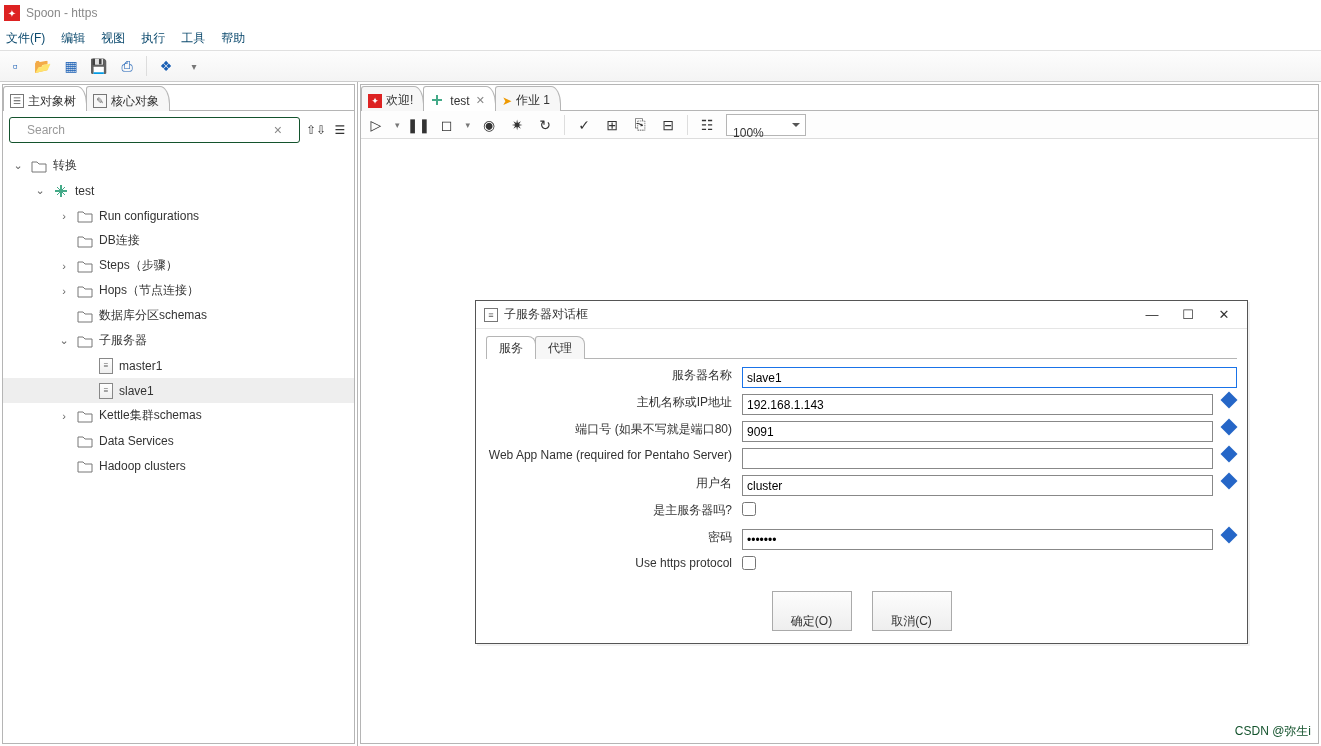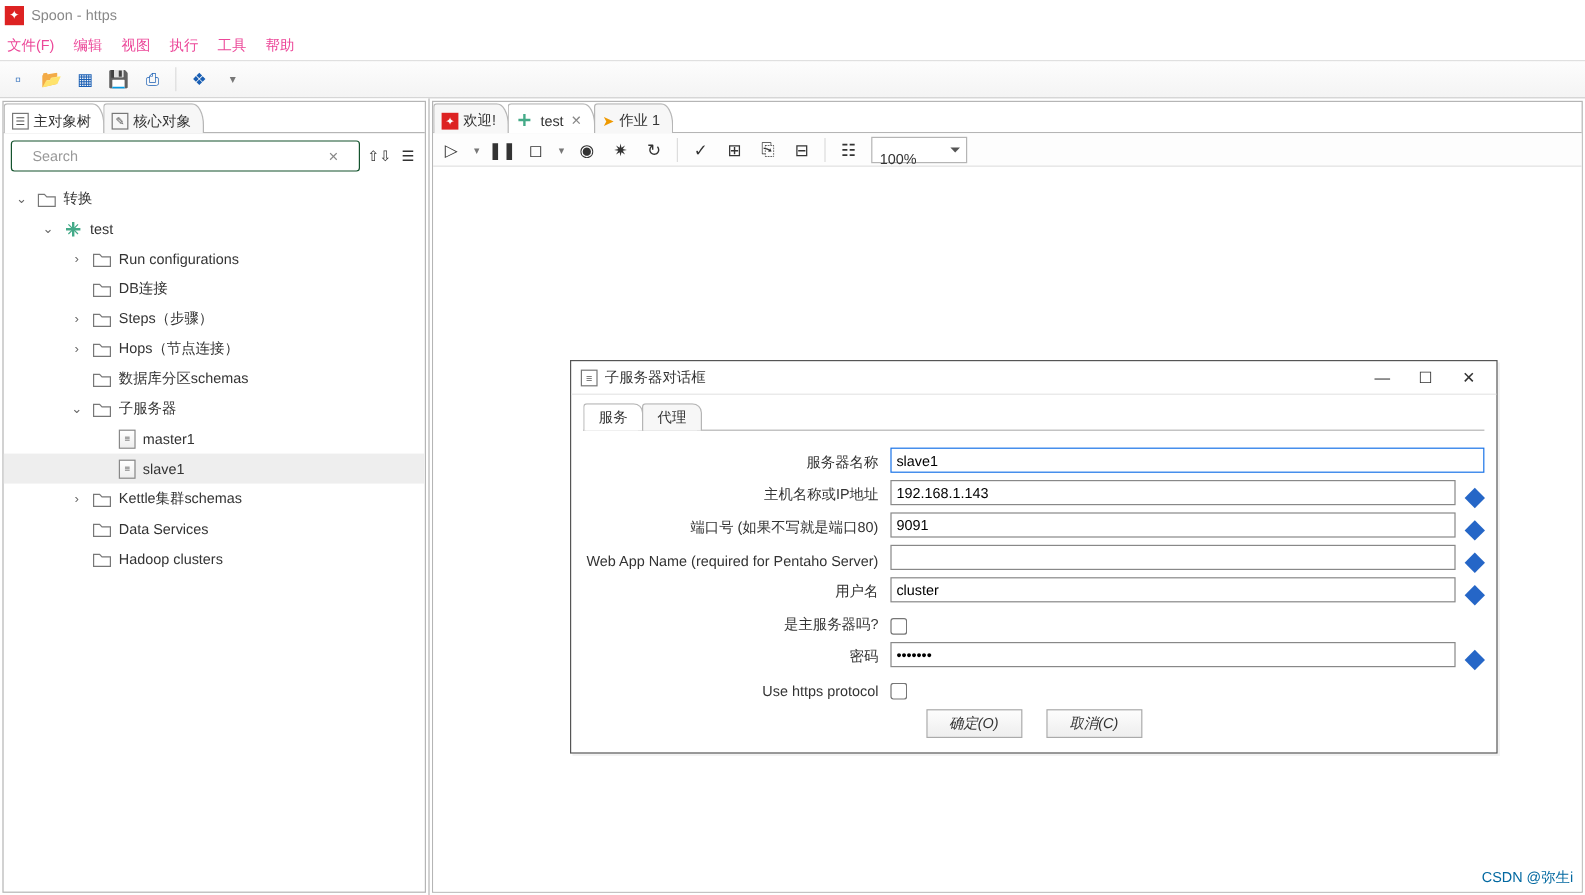--- a/index.html
+++ b/index.html
@@ -4,21 +4,21 @@
 <style>
   * { box-sizing: border-box; font-family: "Microsoft YaHei", "Segoe UI", Arial, sans-serif; }
   body { margin: 0; background: #fff; font-size: 12px; color: #333; width: 1321px; height: 746px; position: relative; overflow: hidden; }
 
   
   .titlebar { height: 26px; display: flex; align-items: center; padding: 0 4px; background: #fff; gap: 6px; }
   .titlebar .app-icon { width: 16px; height: 16px; background: #d22; display: inline-flex; align-items: center; justify-content: center; color: #fff; font-size: 10px; }
   .titlebar .title { color: #888; font-size: 12px; }
 
   
-  .menubar { height: 24px; display: flex; align-items: center; padding: 0 6px; gap: 16px; color: #ec4899; }
+  .menubar { height: 24px; display: flex; align-items: center; padding: 0 6px; gap: 16px; color: #0c4a6e; }
   .menubar span { cursor: default; }
 
   
   .toolbar { height: 32px; border-top: 1px solid #e0e0e0; border-bottom: 1px solid #ccc; display: flex; align-items: center; padding: 0 6px; gap: 10px; background: linear-gradient(#fdfdfd,#f4f4f4); }
   .tb-icon { width: 18px; height: 18px; display: inline-flex; align-items: center; justify-content: center; color: #1a5fb4; font-size: 14px; }
   .tb-sep { width: 1px; height: 20px; background: #ddd; }
 
   
   .main { display: flex; height: calc(746px - 26px - 24px - 32px); }
 
@@ -57,30 +57,30 @@
 
   
   .dialog { position: absolute; left: 475px; top: 300px; width: 773px; background: #fff; border: 1px solid #555; box-shadow: 2px 2px 0 rgba(0,0,0,0.05); }
   .dlg-title { height: 28px; display: flex; align-items: center; padding: 0 8px; gap: 6px; border-bottom: 1px solid #e5e5e5; }
   .dlg-title .t { flex: 1; color: #333; }
   .winbtn { width: 30px; height: 20px; display: inline-flex; align-items: center; justify-content: center; font-size: 13px; color: #333; }
   .dlg-body { padding: 6px 10px 8px 10px; }
   .dlg-tabs { display: flex; height: 24px; border-bottom: 1px solid #b5b5b5; margin-bottom: 8px; }
   .dtab { border: 1px solid #b5b5b5; border-bottom: none; padding: 3px 12px 0 12px; background: #fff; border-radius: 3px 8px 0 0; margin-right: -1px; position: relative; top: 1px; }
   .dtab.inactive { background: #f7f7f7; }
-  .form-row { display: flex; align-items: flex-end; height: 27px; gap: 6px; }
+  .form-row { display: flex; align-items: flex-start; height: 27px; gap: 6px; }
   .form-row label { width: 250px; text-align: right; padding-right: 4px; color: #333; }
   .form-row input[type=text], .form-row input[type=password] { flex: 1; height: 21px; border: 1px solid #888; padding: 0 4px; font-size: 12px; }
   .form-row input.focused { border: 1px solid #1a73e8; outline: none; }
   .diamond { width: 12px; height: 12px; background: #2566c7; transform: rotate(45deg); margin: 0 2px 0 4px; flex-shrink: 0; }
   .form-row input[type=checkbox] { width: 14px; height: 14px; margin: 0; }
   .dlg-buttons { display: flex; justify-content: center; gap: 20px; padding: 8px 0 4px 0; border-top: 0; }
-  .btn { min-width: 80px; height: 24px; border: 1px solid #aaa; background: linear-gradient(#fdfdfd,#eee); padding: 0 14px; display: inline-flex; align-items: center; justify-content: center; font-style: italic; }
-
-  .watermark { position: absolute; right: 10px; bottom: 6px; color: #0369a1; font-size: 12px; }
+  .btn { min-width: 80px; height: 40px; border: 1px solid #aaa; background: linear-gradient(#fdfdfd,#eee); padding: 0 14px; display: inline-flex; align-items: flex-end; justify-content: center; }
+
+  .watermark { position: absolute; right: 10px; bottom: 6px; color: #14532d; font-size: 12px; }
 </style>
 </head>
 <body>
 
 <div class="titlebar">
   <span class="app-icon">✦</span>
   <span class="title">Spoon - https</span>
 </div>
 
 <div class="menubar">

